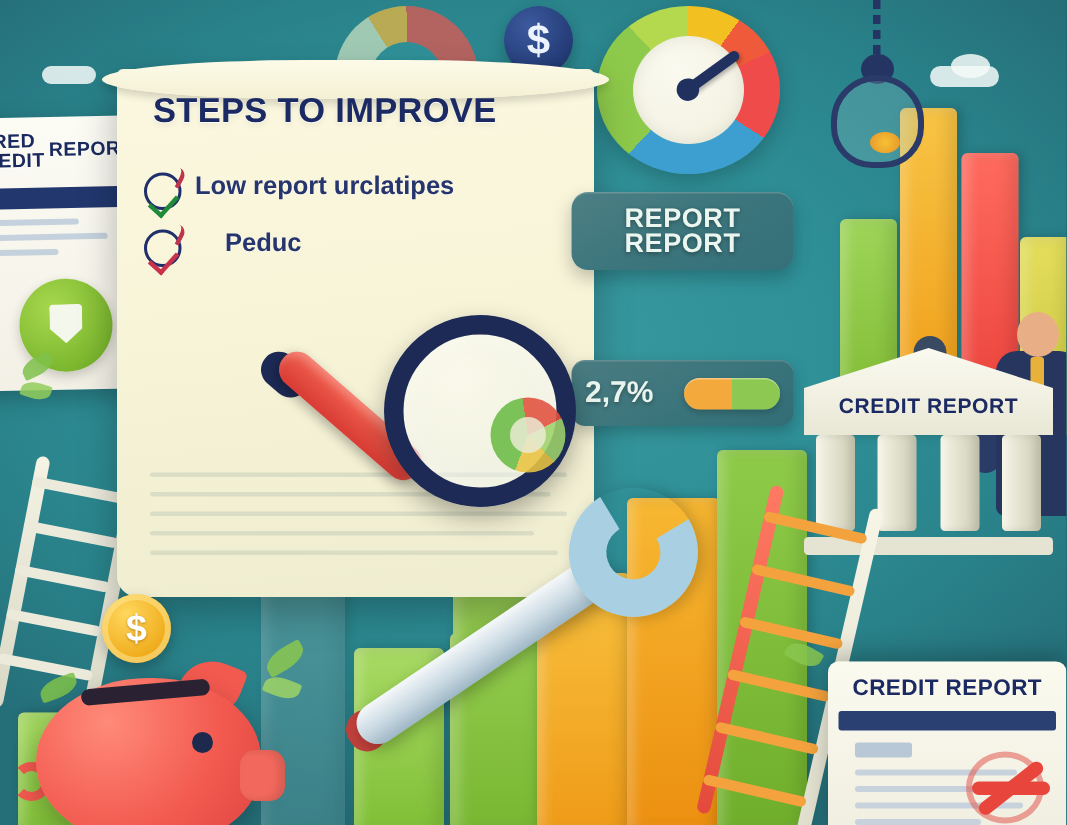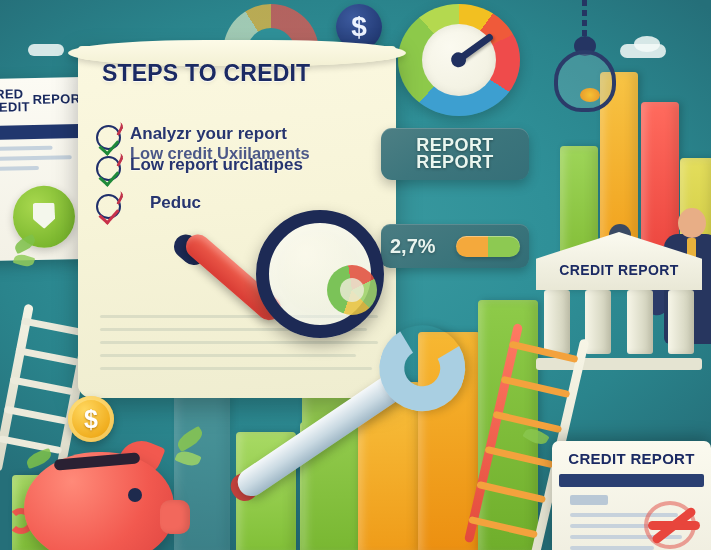--- a/index.html
+++ b/index.html
@@ -267,32 +267,25 @@
     <div class="rung" style="left:2px;top:18px;width:70px;background:#f3a23d;"></div>
     <div class="rung" style="left:2px;top:54px;width:70px;background:#f3a23d;"></div>
     <div class="rung" style="left:2px;top:90px;width:70px;background:#f3a23d;"></div>
     <div class="rung" style="left:2px;top:126px;width:70px;background:#f3a23d;"></div>
     <div class="rung" style="left:2px;top:162px;width:70px;background:#f3a23d;"></div>
     <div class="rung" style="left:2px;top:198px;width:70px;background:#f3a23d;"></div>
   </div>
 
   <div id="scroll" class="abs">
     <div id="title">
-      <div>STEPS TO CREDIT</div>
+      <div>STEPS TO IMPROVE</div>
     </div>
 
     <div class="chk-list">
 
-      <div class="chk-row">
-        <div class="chk-mark"></div>
-        <div>
-          <div class="chk-text">Analyzr your report</div>
-          <div class="chk-sub">Low credit Uxiilaments</div>
-        </div>
-      </div>
 
       <div class="chk-row" style="margin-top:-10px;">
         <div class="chk-mark"></div>
         <div>
           <div class="chk-text">Low report urclatipes</div>
         </div>
       </div>
 
 
       <div class="chk-row" style="margin-top:12px;gap:29px;">
@@ -314,21 +307,21 @@
   </div>
 
   <div id="lbl-credit" class="abs">
     <span>
       <span>REPORT</span><br>
       <span>REPORT</span>
     </span>
   </div>
 
 
-  <div class="statrow" style="top:224px;">
+  <div class="statrow" style="top:240px;">
     <div class="val">2,7%</div>
     <div class="pill" style="background:linear-gradient(90deg,#f4a93c 0 50%,#8dc952 50% 100%);"></div>
   </div>
 
   <div id="magnifier" class="abs">
     <div class="cap"></div>
     <div class="handle"></div>
     <div class="rim">
       <div class="donut"></div>
     </div>

